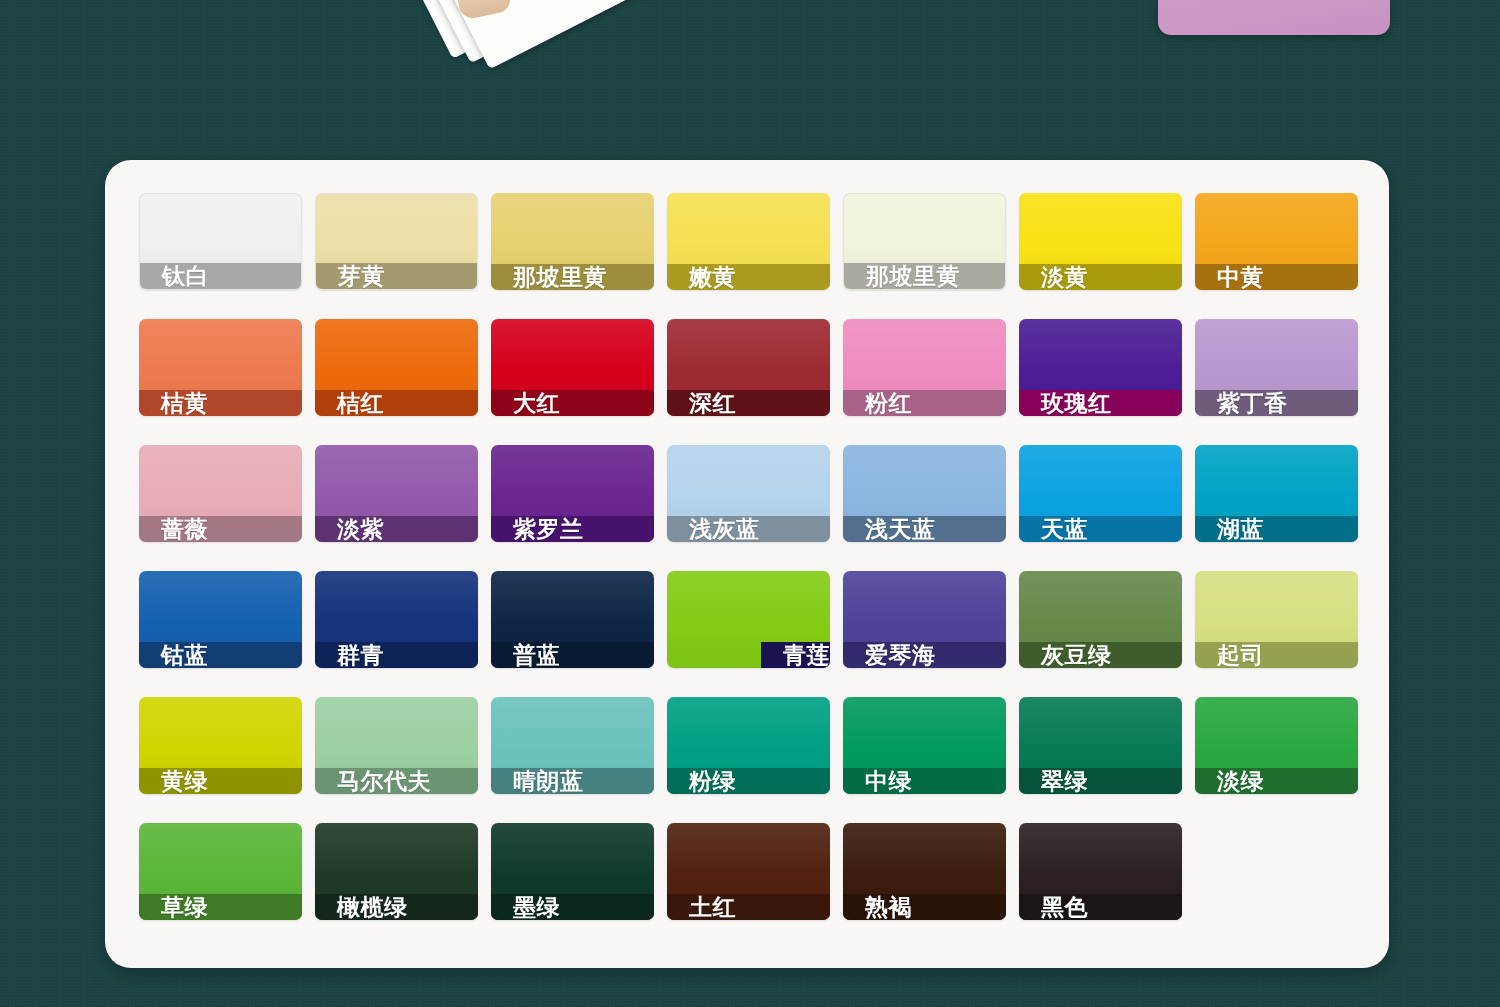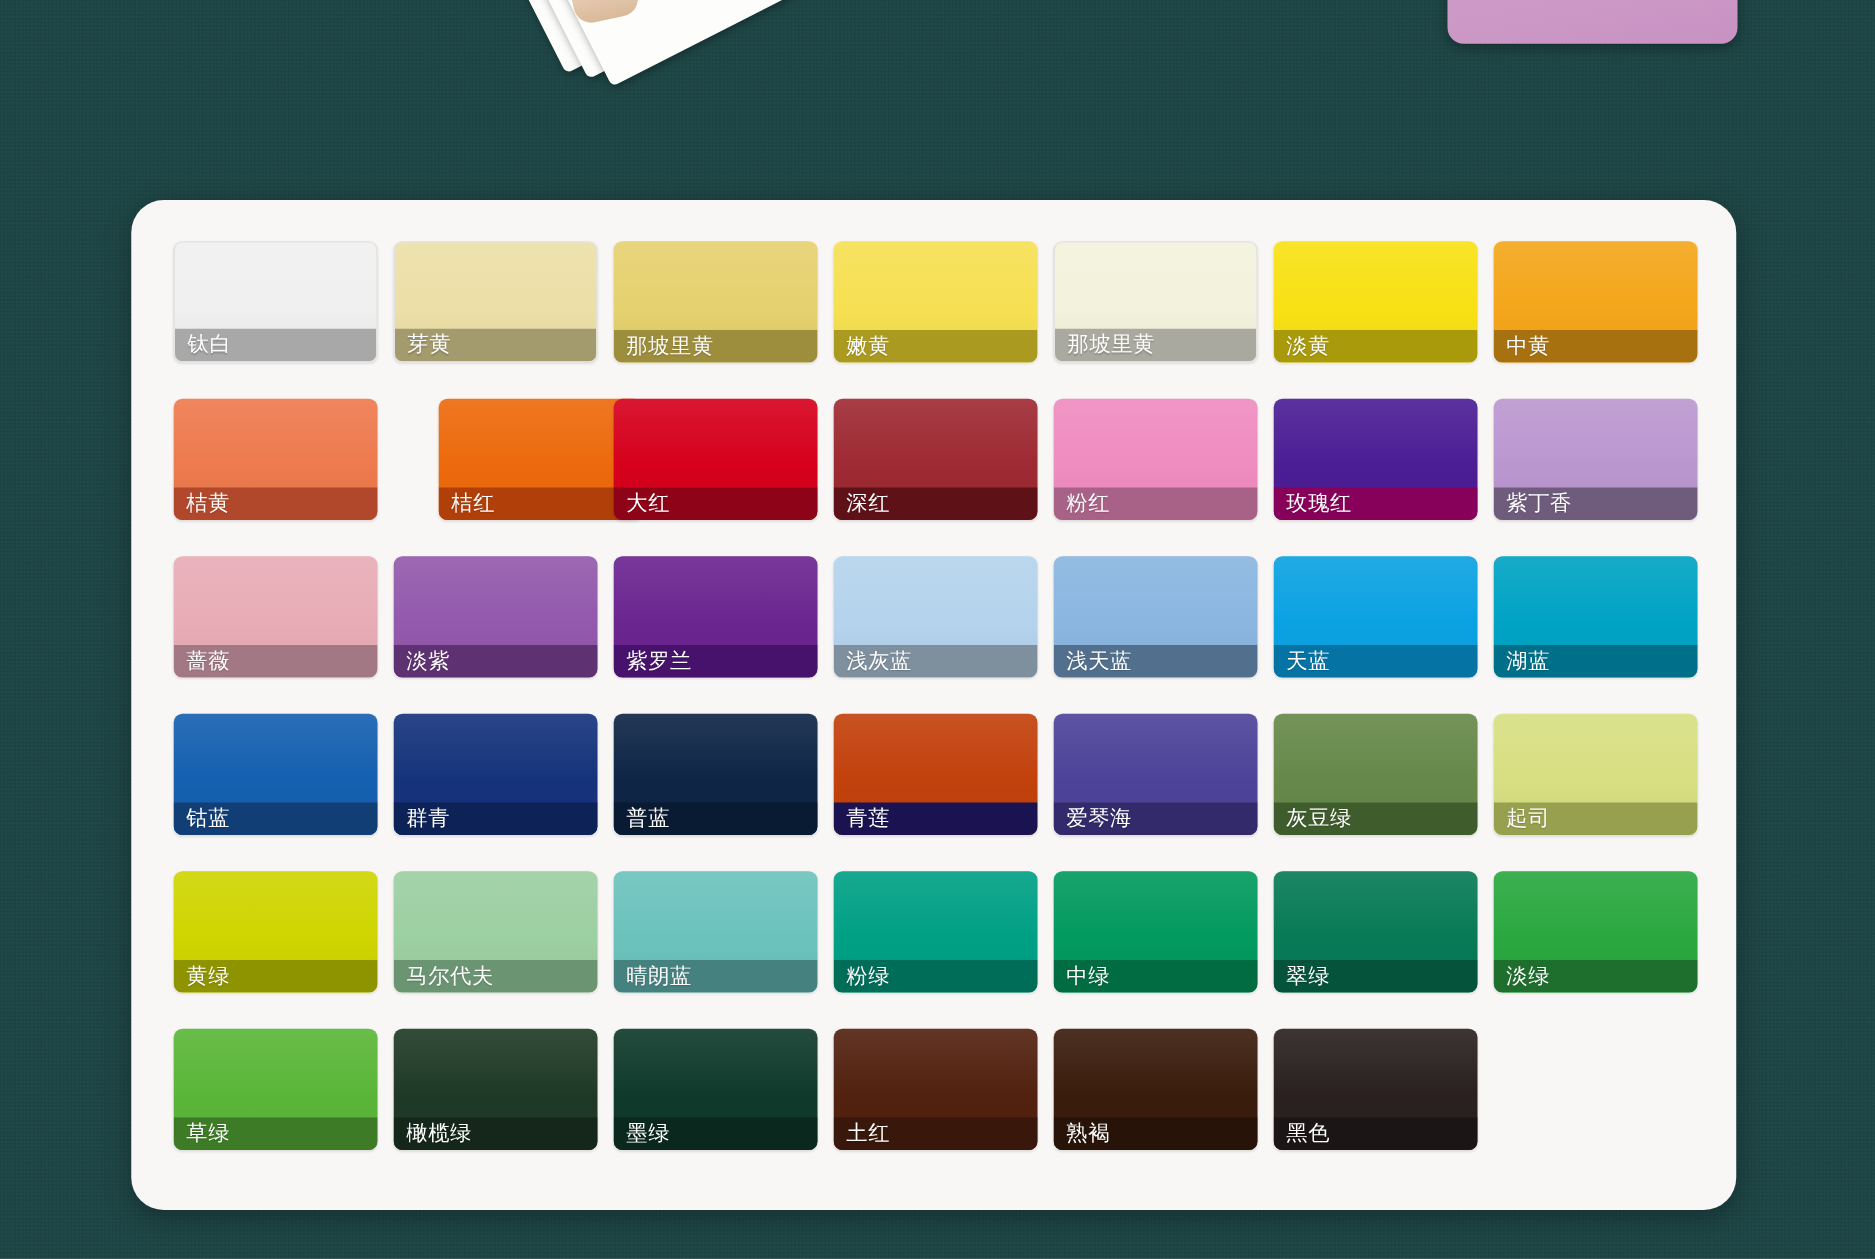--- a/index.html
+++ b/index.html
@@ -103,23 +103,23 @@
     position: absolute;
     inset: 0;
     background: linear-gradient(180deg, rgba(255,255,255,0.09) 0%, rgba(255,255,255,0.0) 55%, rgba(0,0,0,0.05) 100%);
     pointer-events: none;
   }
 
   .swatch-label {
     position: relative;
     height: 26px;
     line-height: 26px;
-    padding-left: 10px;
-    font-size: 17px;
-    font-weight: 400;
+    padding-left: 22px;
+    font-size: 23px;
+    font-weight: 700;
     letter-spacing: 0.5px;
     color: #ffffff;
     text-shadow: 0 1px 1px rgba(0,0,0,0.18);
     white-space: nowrap;
   }
 
   
   .swatch.light .swatch-label { color: #ffffff; }
 </style>
 </head>
@@ -158,21 +158,21 @@
       </div>
       <div class="swatch" style="background: rgb(248, 225, 20);">
         <div class="swatch-label" style="background: rgb(169, 154, 11);">淡黄</div>
       </div>
       <div class="swatch" style="background: rgb(244, 166, 27);">
         <div class="swatch-label" style="background: rgb(168, 113, 16);">中黄</div>
       </div>
       <div class="swatch" style="background: rgb(238, 122, 78);">
         <div class="swatch-label" style="background: rgb(177, 71, 43);">桔黄</div>
       </div>
-      <div class="swatch" style="background: rgb(237, 106, 12); margin-left: 36px;">
+      <div class="swatch" style="background: rgb(237, 106, 12);">
         <div class="swatch-label" style="background: rgb(176, 63, 9);">桔红</div>
       </div>
       <div class="swatch" style="background: rgb(214, 0, 28);">
         <div class="swatch-label" style="background: rgb(142, 3, 24);">大红</div>
       </div>
       <div class="swatch" style="background: rgb(158, 42, 51);">
         <div class="swatch-label" style="background: rgb(94, 18, 24);">深红</div>
       </div>
       <div class="swatch" style="background: rgb(239, 140, 192);">
         <div class="swatch-label" style="background: rgb(168, 98, 135);">粉红</div>
@@ -206,21 +206,21 @@
       </div>
       <div class="swatch" style="background: rgb(21, 96, 176);">
         <div class="swatch-label" style="background: rgb(17, 63, 117);">钴蓝</div>
       </div>
       <div class="swatch" style="background: rgb(21, 51, 124);">
         <div class="swatch-label" style="background: rgb(13, 34, 87);">群青</div>
       </div>
       <div class="swatch" style="background: rgb(14, 37, 70);">
         <div class="swatch-label" style="background: rgb(9, 26, 51);">普蓝</div>
       </div>
-      <div class="swatch" style="background: #c2410c;">
+      <div class="swatch" style="background: #84cc16; align-items: flex-end;">
         <div class="swatch-label" style="background: rgb(27, 18, 82);">青莲</div>
       </div>
       <div class="swatch" style="background: rgb(77, 67, 153);">
         <div class="swatch-label" style="background: rgb(50, 42, 106);">爱琴海</div>
       </div>
       <div class="swatch" style="background: rgb(102, 137, 74);">
         <div class="swatch-label" style="background: rgb(63, 92, 44);">灰豆绿</div>
       </div>
       <div class="swatch" style="background: rgb(215, 223, 130);">
         <div class="swatch-label" style="background: rgb(151, 160, 78);">起司</div>

